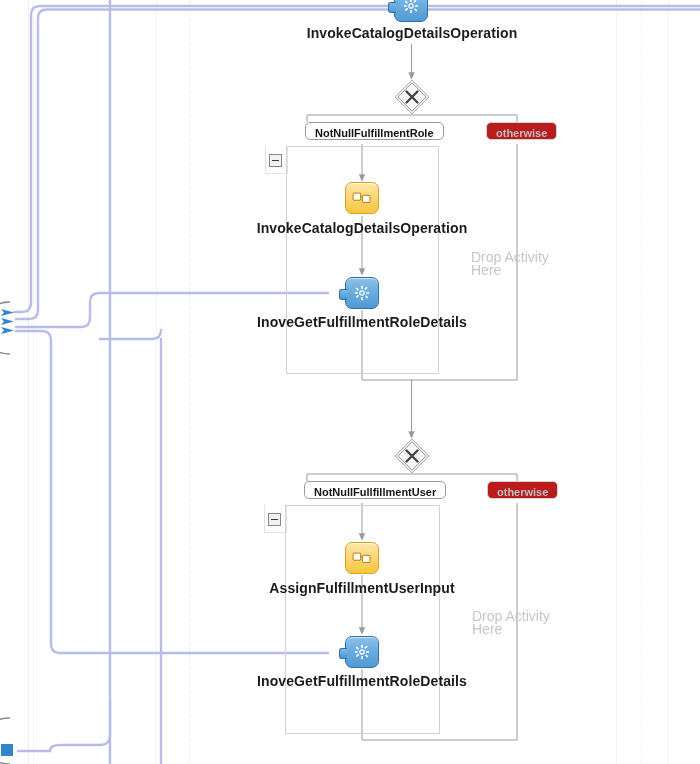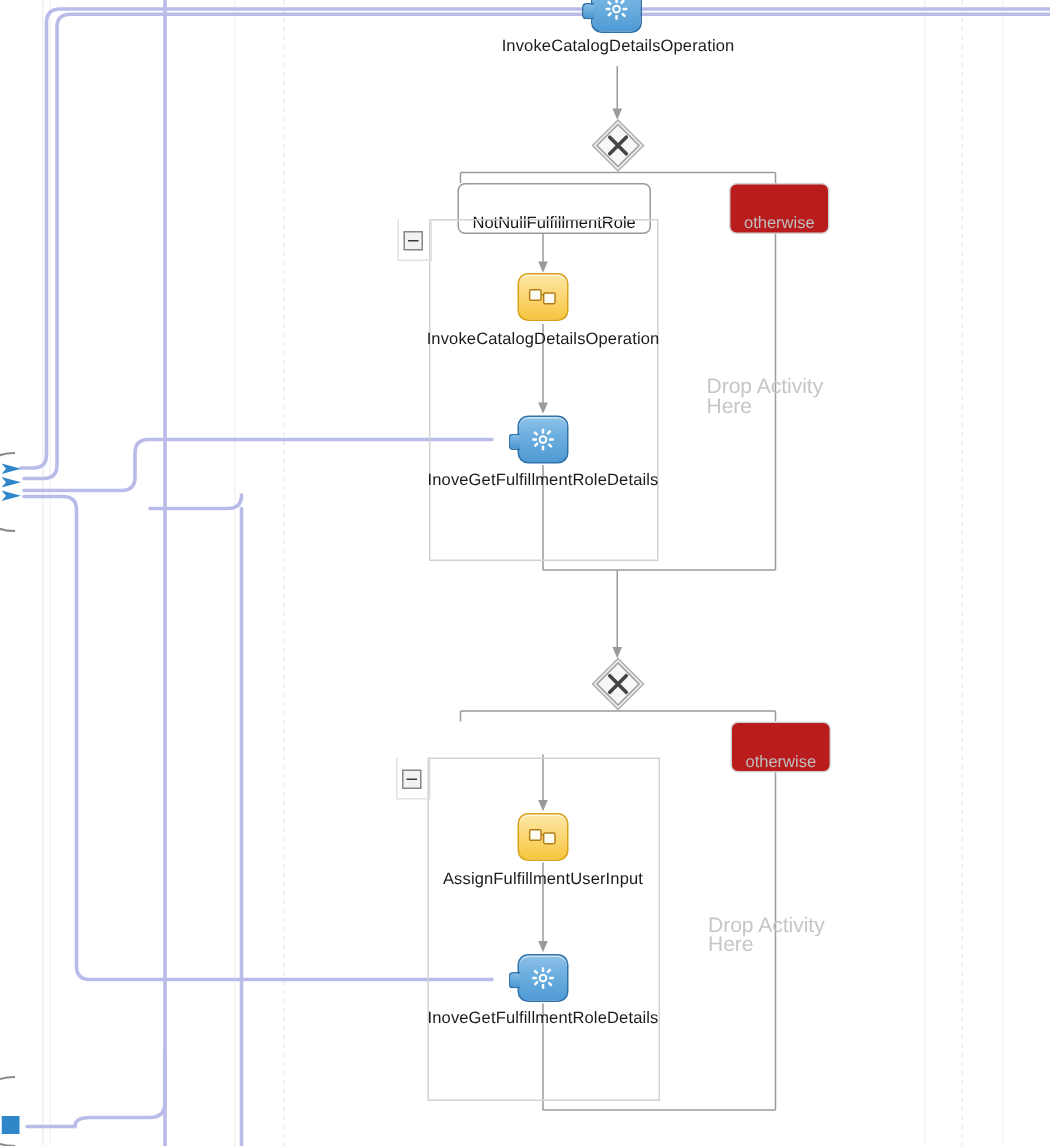--- a/index.html
+++ b/index.html
@@ -56,46 +56,48 @@
   }
   .assign-glyph{
     position:absolute;left:50%;top:50%;
     transform:translate(-50%,-50%);
     width:20px;height:16px;
   }
 
   
   .act-label{
     position:absolute;
-    font-size:11px;
+    font-size:14px;
     color:#1b1b1b;
     white-space:nowrap;
     text-align:center;
     letter-spacing:.1px;
+    font-weight:bold;
   }
 
   
   .switch-diamond{
     position:absolute;
     width:38px;height:38px;
   }
 
   
   .cond-pill{
     position:absolute;
-    height:29px;
+    height:18px;
     line-height:20px;
-    padding:16px 9px;
+    padding:0 9px;
     border:1px solid #9a9a9a;
     border-radius:5px;
     background:#ffffff;
     font-size:11px;
     color:#141414;
     white-space:nowrap;
     box-sizing:border-box;
+    font-weight:bold;
   }
   .cond-pill.otherwise{
     border-color:#d2d2d2;
     color:#bfbfbf;
     background:#b91c1c;
   }
 
   
   .scope-box{
     position:absolute;
@@ -324,20 +326,21 @@
 Here</div>
 
   <div class="node switch-diamond" style="left:393px;top:437px;">
     <svg viewBox="0 0 38 38" width="38" height="38">
       <path d="M19,2 L36,19 L19,36 L2,19 z" fill="#ececec" stroke="#b0b0b0" stroke-width="1"></path>
       <path d="M19,5 L33,19 L19,33 L5,19 z" fill="#f7f7f7" stroke="#9d9d9d" stroke-width="1"></path>
       <path d="M13.5,13.5 L24.5,24.5 M24.5,13.5 L13.5,24.5" stroke="#444444" stroke-width="2.4" stroke-linecap="round"></path>
     </svg>
   </div>
 
+  <div class="cond-pill" style="left:304px;top:481px;">NotNullFullfillmentUser</div>
   <div class="cond-pill otherwise" style="left:487px;top:481px;">otherwise</div>
 
   <div class="scope-box" style="left:285px;top:505px;width:155px;height:229px;"></div>
   <div class="collapse-frame" style="left:264px;top:505px;width:23px;height:28px;"></div>
   <div class="collapse-btn" style="left:268px;top:513px;"></div>
 
   <div class="node" style="left:345px;top:542px;">
     <div class="act-icon assign" style="left:0;top:0;">
       <svg class="assign-glyph" viewBox="0 0 22 18">
         <rect x="1" y="3.5" width="8.5" height="8" rx="1" fill="#fffdf3" stroke="#b07d16" stroke-width="1.1"></rect>

